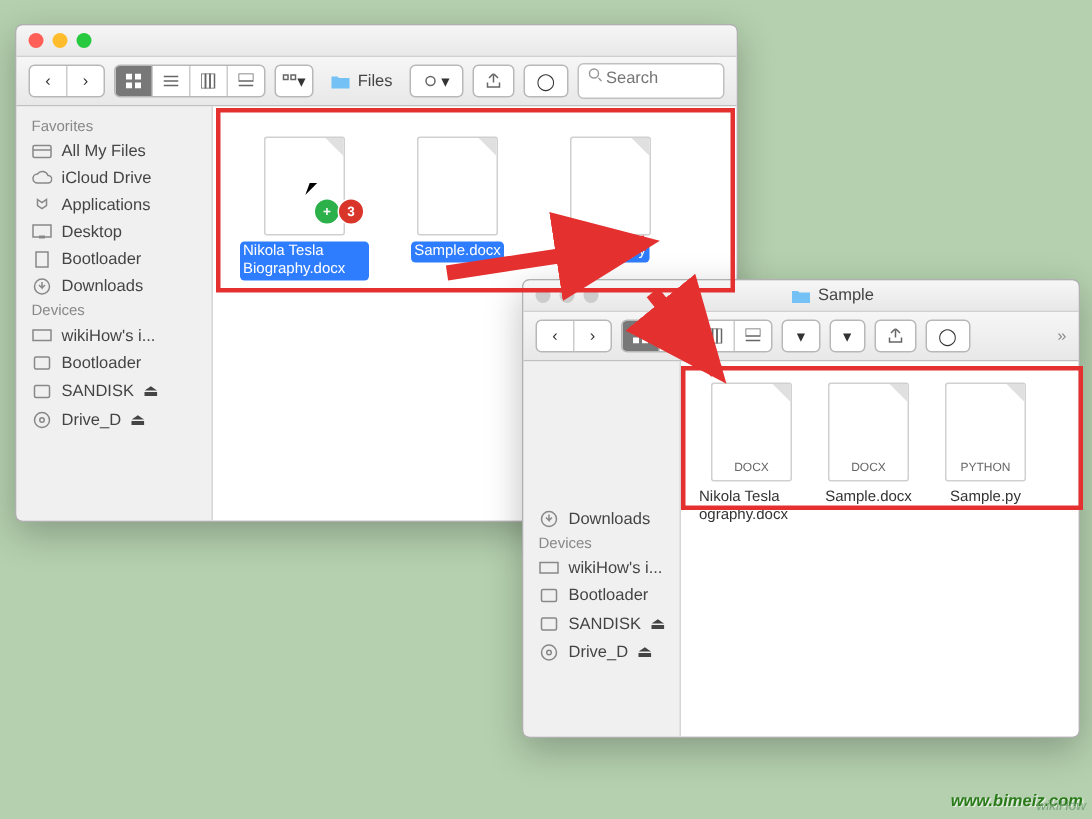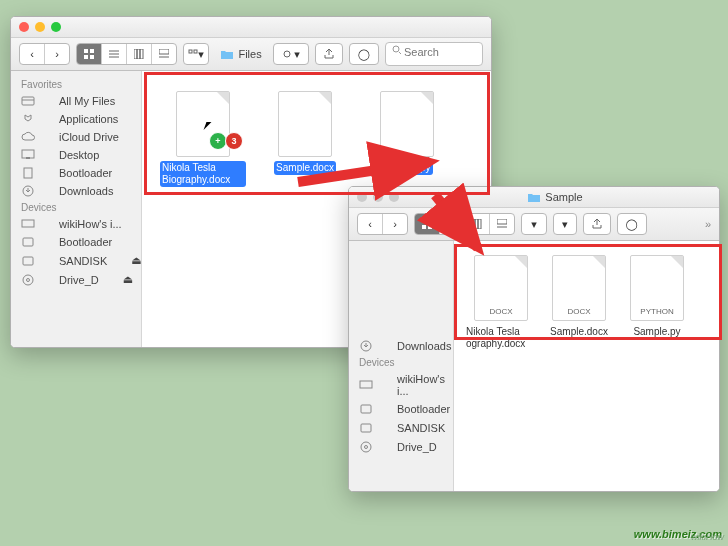--- a/index.html
+++ b/index.html
@@ -14,21 +14,21 @@
 .seg>div{width:24px;height:20px;display:flex;align-items:center;justify-content:center;border-right:1px solid #ccc;cursor:pointer}
 .seg>div:last-child{border-right:0}
 .seg>div.active{background:#787878;color:#fff}
 .btn{border:1px solid #b8b8b8;border-radius:4px;background:#fff;height:20px;padding:0 8px;display:flex;align-items:center;justify-content:center;cursor:pointer}
 .folder-chip{display:flex;align-items:center;margin:0 auto;color:#444}
 .search{display:flex;align-items:flex-start;border:1px solid #c0c0c0;border-radius:4px;background:#fff;padding:2px 6px;height:18px;color:#999}
 .search input{border:0;outline:0;font-size:11px;width:70px;background:transparent}
 .body{display:flex;height:calc(100% - 54px)}
 .sidebar{width:130px;background:#f0f0f0;border-right:1px solid #d6d6d6;padding:6px 0;overflow:hidden}
 .sb-hdr{font-size:10px;color:#888;padding:2px 6px 2px 10px;font-weight:500}
-.sb-item{display:flex;align-items:center;gap:24px;padding:3px 10px;cursor:pointer;color:#444}
+.sb-item{display:flex;align-items:center;gap:6px;padding:3px 10px;cursor:pointer;color:#444}
 .sb-item svg{flex:0 0 auto}
 .content{flex:1;position:relative;background:#fff}
 .files{display:flex;gap:16px;padding:20px 18px;align-items:flex-start}
 .file{width:86px;display:flex;flex-direction:column;align-items:center;cursor:pointer}
 .thumb{width:52px;height:60px;background:#fff;border:1px solid #d0d0d0;border-radius:2px;position:relative;display:flex;align-items:flex-end;justify-content:center;font-size:8px;color:#666;padding-bottom:4px}
 .thumb .corner{position:absolute;top:0;right:0;width:0;height:0;border-left:12px solid transparent;border-top:12px solid #e0e0e0}
 .fname{text-align:left;margin-top:4px;font-size:10px;line-height:12px;padding:1px 2px;border-radius:3px;word-break:break-word}
 .sel{background:#2f7dff;color:#fff}
 .hl{position:absolute;border:3px solid #e53030;pointer-events:none}
 .arrow{position:absolute;pointer-events:none}
@@ -120,29 +120,29 @@
       <div class="sb-hdr">Favorites</div>
       <div class="sb-item">
           <svg width="14" height="12">
             <rect x="1" y="2" width="12" height="8" rx="1" fill="none" stroke="#888"></rect>
             <line x1="1" y1="5" x2="13" y2="5" stroke="#888"></line>
           </svg>
           <span>All My Files</span>
         </div>
       <div class="sb-item">
           <svg width="14" height="12">
+            <path d="M4 9a3 3 0 010-6 4 4 0 017 1 2 2 0 010 5z" fill="none" stroke="#888"></path>
+          </svg>
+          <span>iCloud Drive</span>
+        </div>
+      <div class="sb-item">
+          <svg width="14" height="12">
             <path d="M4 2l3 2 3-2v4l-3 2-3-2z" fill="none" stroke="#888"></path>
           </svg>
           <span>Applications</span>
-        </div>
-      <div class="sb-item">
-          <svg width="14" height="12">
-            <path d="M4 9a3 3 0 010-6 4 4 0 017 1 2 2 0 010 5z" fill="none" stroke="#888"></path>
-          </svg>
-          <span>iCloud Drive</span>
         </div>
       <div class="sb-item">
           <svg width="14" height="12">
             <rect x="1" y="1" width="12" height="8" fill="none" stroke="#888"></rect>
             <line x1="5" y1="9" x2="9" y2="9" stroke="#888" stroke-width="2"></line>
           </svg>
           <span>Desktop</span>
         </div>
       <div class="sb-item">
           <svg width="14" height="12">

